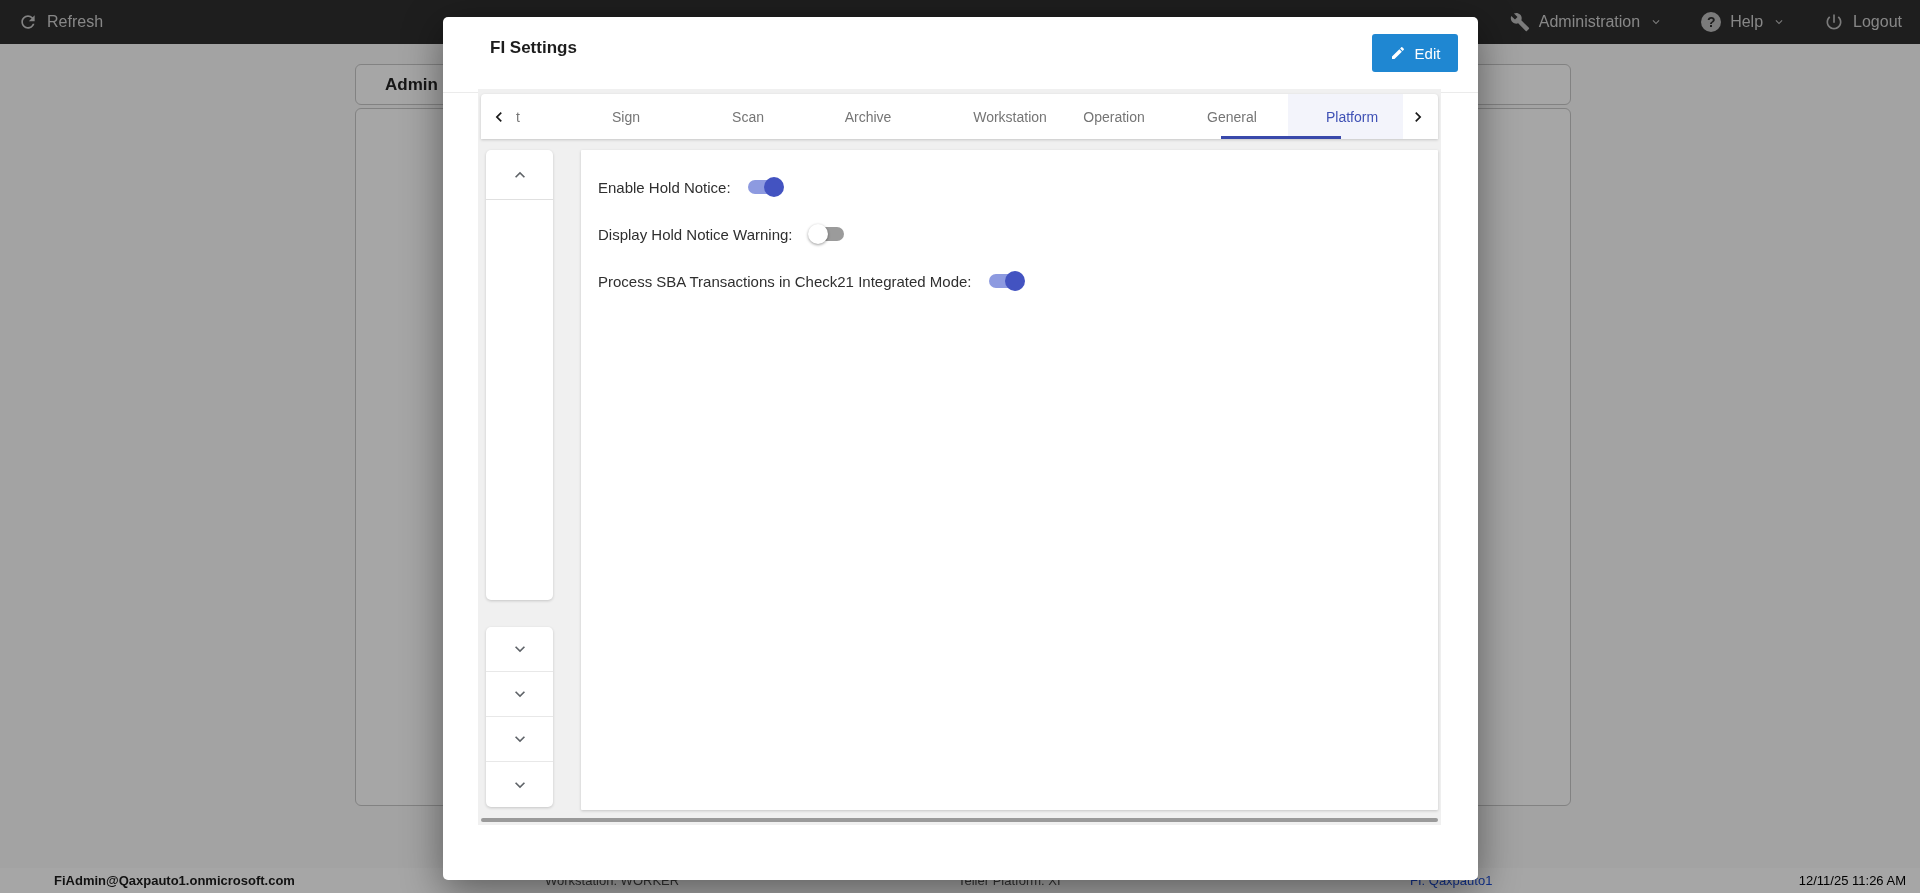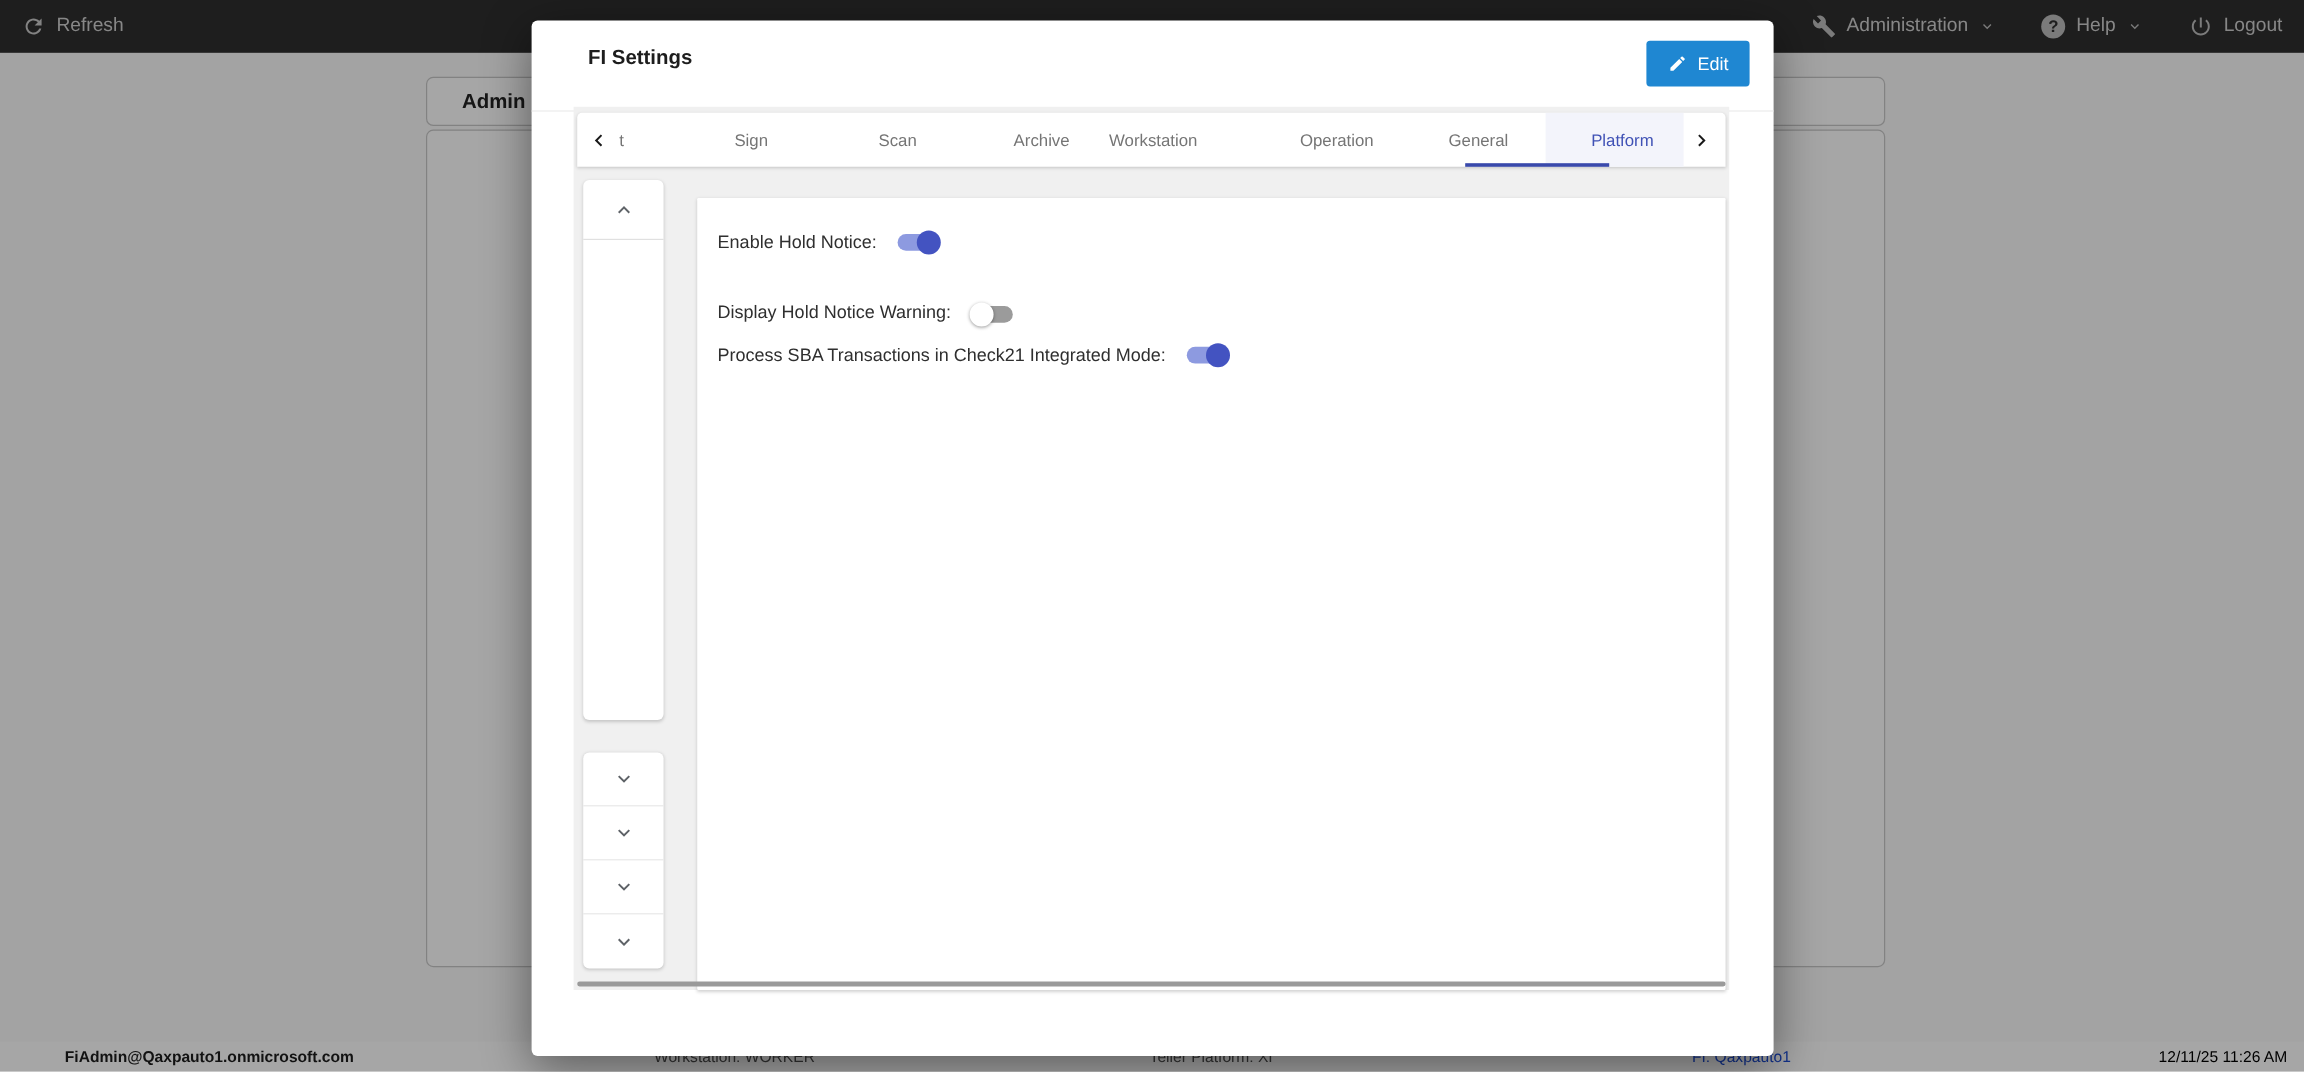--- a/index.html
+++ b/index.html
@@ -119,29 +119,29 @@
   .side-row {
     height:45px; display:flex; align-items:center; justify-content:center;
     border-bottom:1px solid #e8e8e8; cursor:pointer;
   }
   .side-row:last-child { border-bottom:none; }
   .side-row.top-row { height:50px; border-bottom:1px solid #e0e0e0; }
   .side-row svg { width:20px; height:20px; }
 
   
   .content-card {
-    position:absolute; left:138px; top:148px; width:857px; height:660px;
+    position:absolute; left:138px; top:133px; width:857px; height:660px;
     background:#fff; border-radius:1px; box-shadow:0 1px 3px rgba(0,0,0,0.18);
   }
   .setting-row {
     position:absolute; left:17px; height:40px;
     display:flex; align-items:center; gap:17px;
   }
   .setting-row.r0 { top:17px; }
-  .setting-row.r1 { top:64px;align-items:flex-end; }
+  .setting-row.r1 { top:64px; }
   .setting-row.r2 { top:111px; }
   .setting-label { font-size:15px; color:#2f2f2f; }
 
   .switch {
     position:relative; width:34px; height:14px; border-radius:7px;
     cursor:pointer; flex:0 0 auto;
   }
   .switch .thumb {
     position:absolute; top:-3px; width:20px; height:20px; border-radius:50%;
   }
@@ -231,21 +231,21 @@
       </div>
     <div class="tab" style="left:145px">
         <span>Sign</span>
       </div>
     <div class="tab" style="left:267px">
         <span>Scan</span>
       </div>
     <div class="tab" style="left:387px">
         <span>Archive</span>
       </div>
-    <div class="tab" style="left:480px">
+    <div class="tab" style="left:529px">
         <span>Workstation</span>
       </div>
     <div class="tab" style="left:633px">
         <span>Operation</span>
       </div>
     <div class="tab" style="left:751px">
         <span>General</span>
       </div>
     <div class="tab active" style="left:871px">
         <span>Platform</span>

